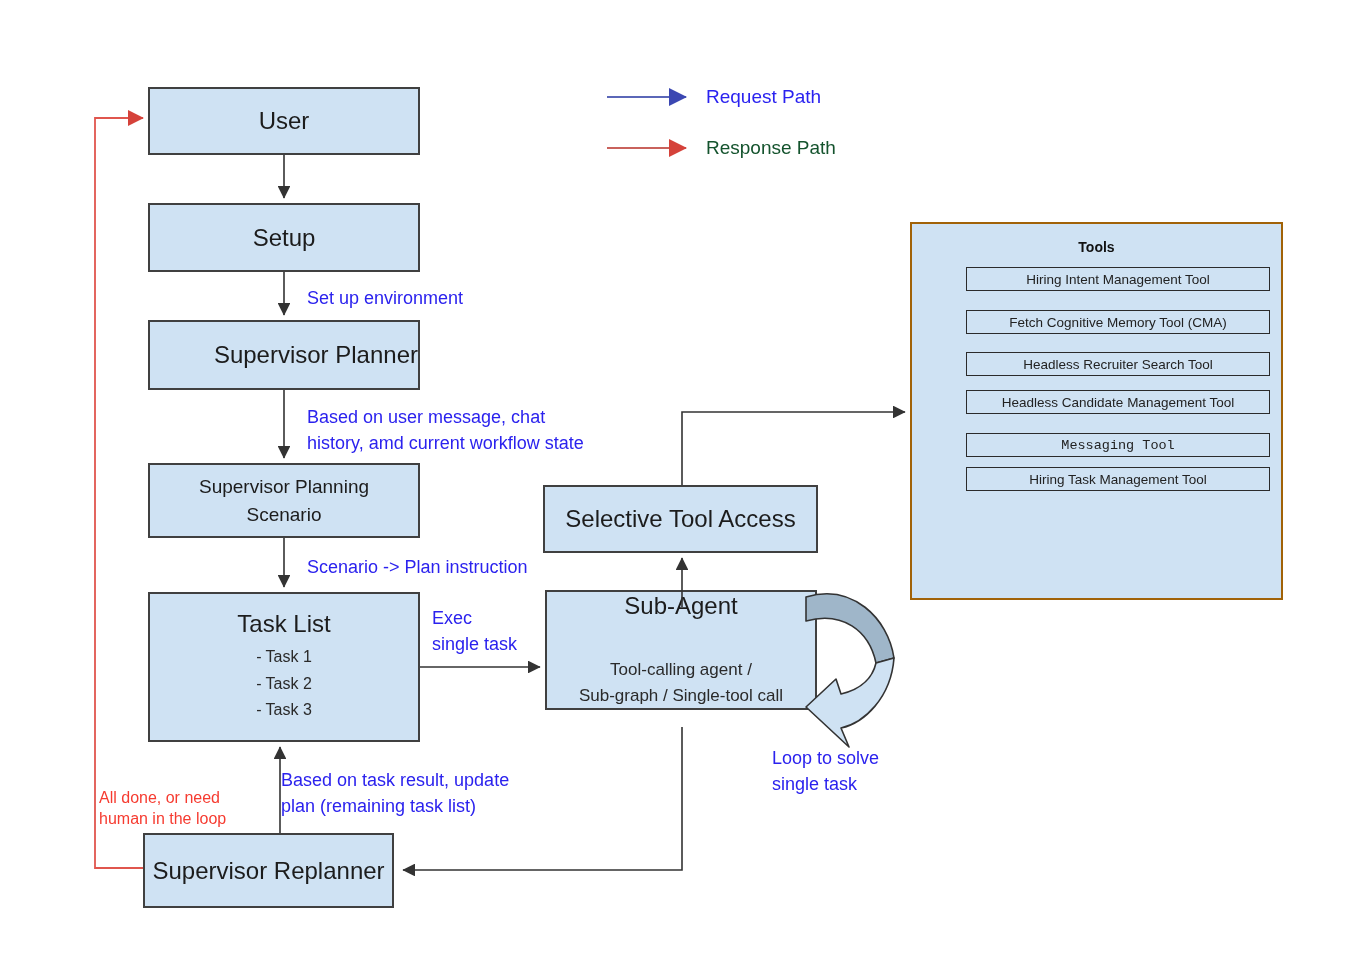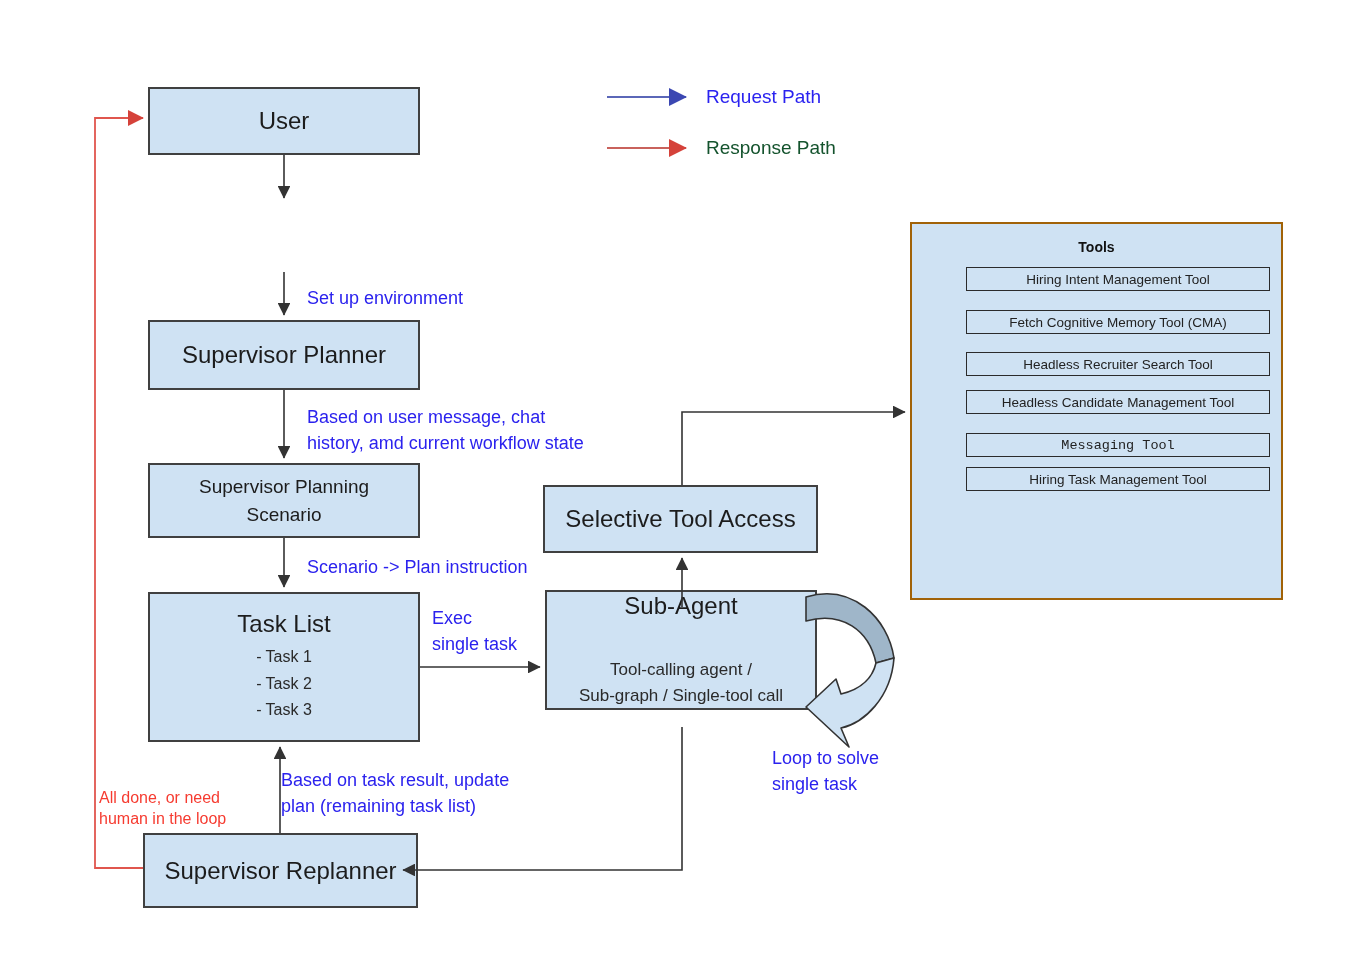--- a/index.html
+++ b/index.html
@@ -70,22 +70,25 @@
 
 <div id="canvas">
 
   <div class="legend-label blue" style="left:706px;top:86px;text-align:center;">Request Path</div>
   <div class="legend-label red" style="left:706px;top:137px;">Response Path</div>
 
   <div class="node" style="left:148px;top:87px;width:272px;height:68px;">
     <div class="node-label">User</div>
   </div>
 
+  <div class="node" style="left:148px;top:203px;width:272px;height:69px;">
+    <div class="node-label">Setup</div>
+  </div>
 
-  <div class="node" style="left:148px;top:320px;width:272px;height:70px;">
+  <div class="node" style="left:148px;top:320px;width:272px;height:70px;align-items:flex-end;">
     <div class="node-label">Supervisor Planner</div>
   </div>
 
   <div class="node" style="left:148px;top:463px;width:272px;height:75px;">
     <div class="two-line pre">Supervisor Planning
 Scenario</div>
   </div>
 
   <div class="node" style="left:148px;top:592px;width:272px;height:150px;">
     <div class="list-title">Task List</div>
@@ -99,21 +102,21 @@
   <div class="node" style="left:545px;top:590px;width:272px;height:120px;justify-content:space-between;">
     <div class="sub-title">Sub-Agent</div>
     <div class="sub-sub pre">Tool-calling agent /
 Sub-graph / Single-tool call</div>
   </div>
 
   <div class="node" style="left:543px;top:485px;width:275px;height:68px;">
     <div class="node-label">Selective Tool Access</div>
   </div>
 
-  <div class="node" style="left:143px;top:833px;width:275px;height:75px;">
+  <div class="node" style="left:143px;top:833px;width:251px;height:75px;">
     <div class="node-label">Supervisor Replanner</div>
   </div>
 
   <div id="tools-panel">
     <div id="tools-title">Tools</div>
     <div class="tool-item" style="top:43px;">Hiring Intent Management Tool</div>
     <div class="tool-item" style="top:86px;">Fetch Cognitive Memory Tool (CMA)</div>
     <div class="tool-item" style="top:128px;">Headless Recruiter Search Tool</div>
     <div class="tool-item" style="top:166px;">Headless Candidate Management Tool</div>
     <div class="tool-item" style="top:209px;font-family:Liberation Mono, monospace;">Messaging Tool</div>

